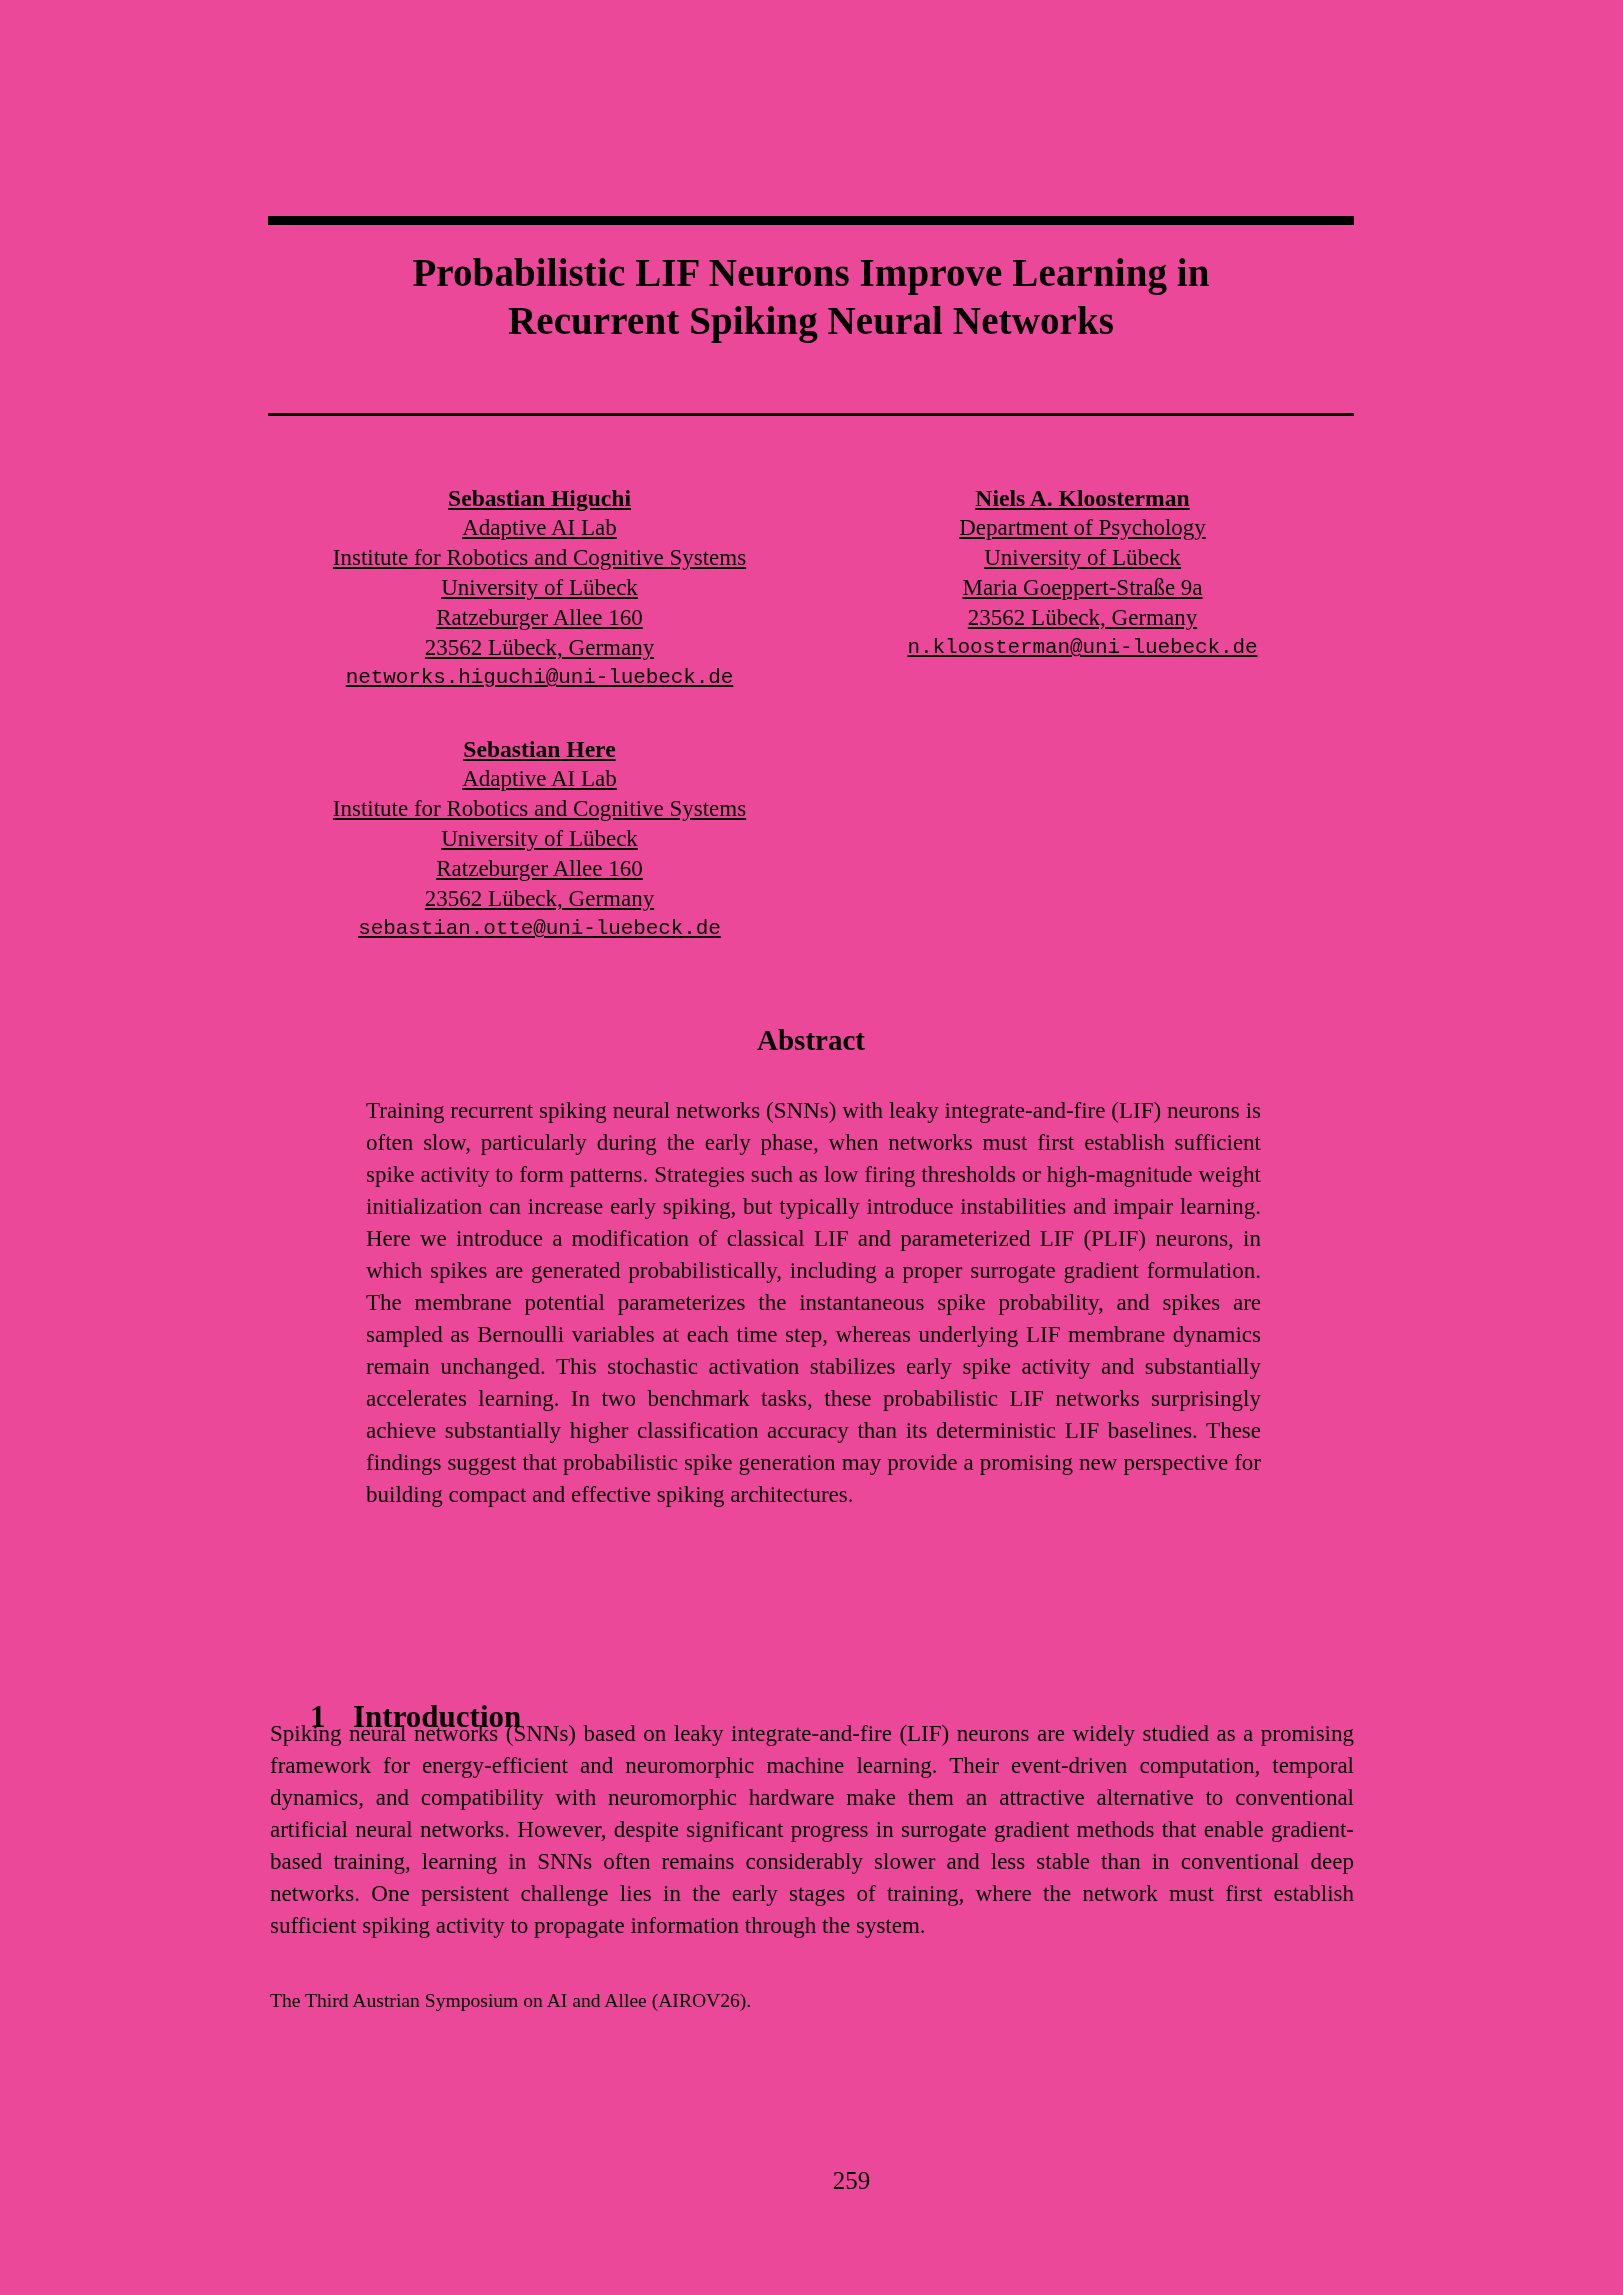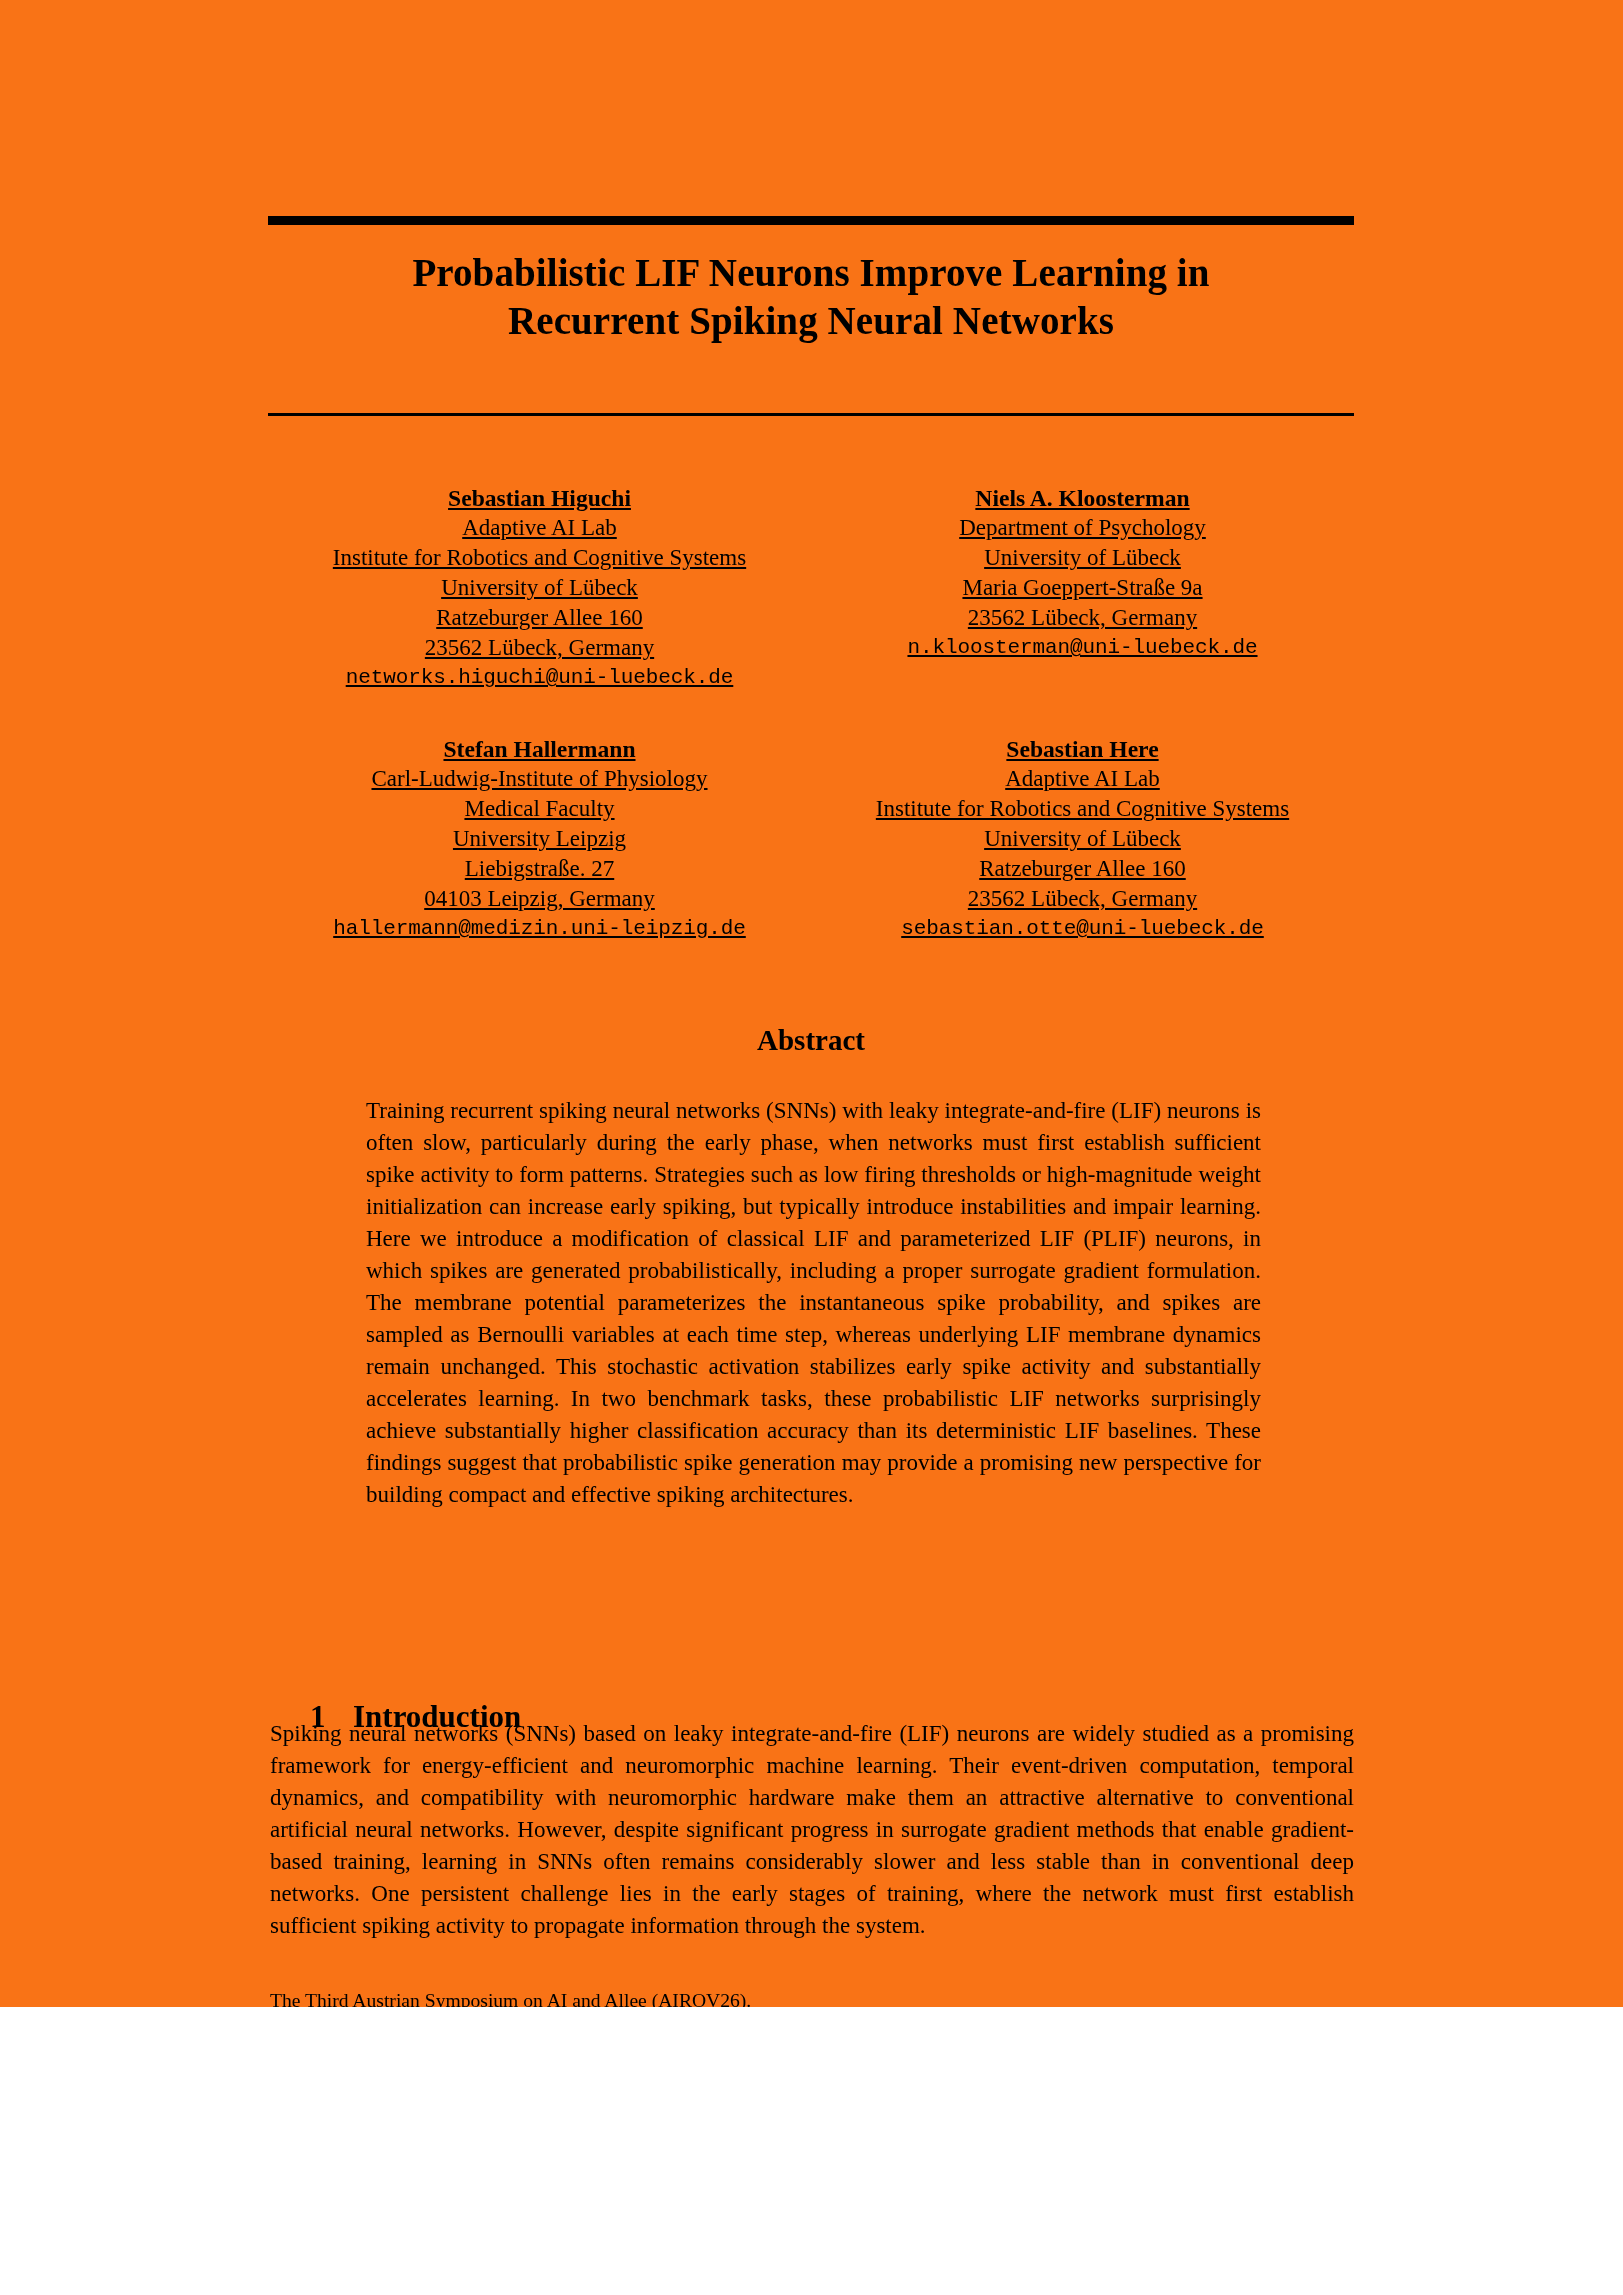--- a/index.html
+++ b/index.html
@@ -3,22 +3,22 @@
 <meta charset="utf-8">
 <style>
   html, body {
     margin: 0;
     padding: 0;
     background: #ffffff;
   }
   .page {
     position: relative;
     width: 1623px;
-    height: 2007px;
-    background: #f97316;
+    height: 2295px;
+    background: #ec4899;
     font-family: "Liberation Serif", "DejaVu Serif", serif;
     color: #000000;
     overflow: hidden;
   }
 
   
   .rule-thick {
     position: absolute;
     left: 268px;
     top: 216px;
@@ -181,29 +181,20 @@
         <div>Department of Psychology</div>
         <div>University of Lübeck</div>
         <div>Maria Goeppert-Straße 9a</div>
         <div>23562 Lübeck, Germany</div>
         <div class="author-email">n.kloosterman@uni-luebeck.de</div>
       </div>
     </div>
 
     <div class="author-row second">
       <div class="author-col">
-        <div class="author-name">Stefan Hallermann</div>
-        <div>Carl-Ludwig-Institute of Physiology</div>
-        <div>Medical Faculty</div>
-        <div>University Leipzig</div>
-        <div>Liebigstraße. 27</div>
-        <div>04103 Leipzig, Germany</div>
-        <div class="author-email">hallermann@medizin.uni-leipzig.de</div>
-      </div>
-      <div class="author-col">
         <div class="author-name">Sebastian Here</div>
         <div>Adaptive AI Lab</div>
         <div>Institute for Robotics and Cognitive Systems</div>
         <div>University of Lübeck</div>
         <div>Ratzeburger Allee 160</div>
         <div>23562 Lübeck, Germany</div>
         <div class="author-email">sebastian.otte@uni-luebeck.de</div>
       </div>
     </div>
 

